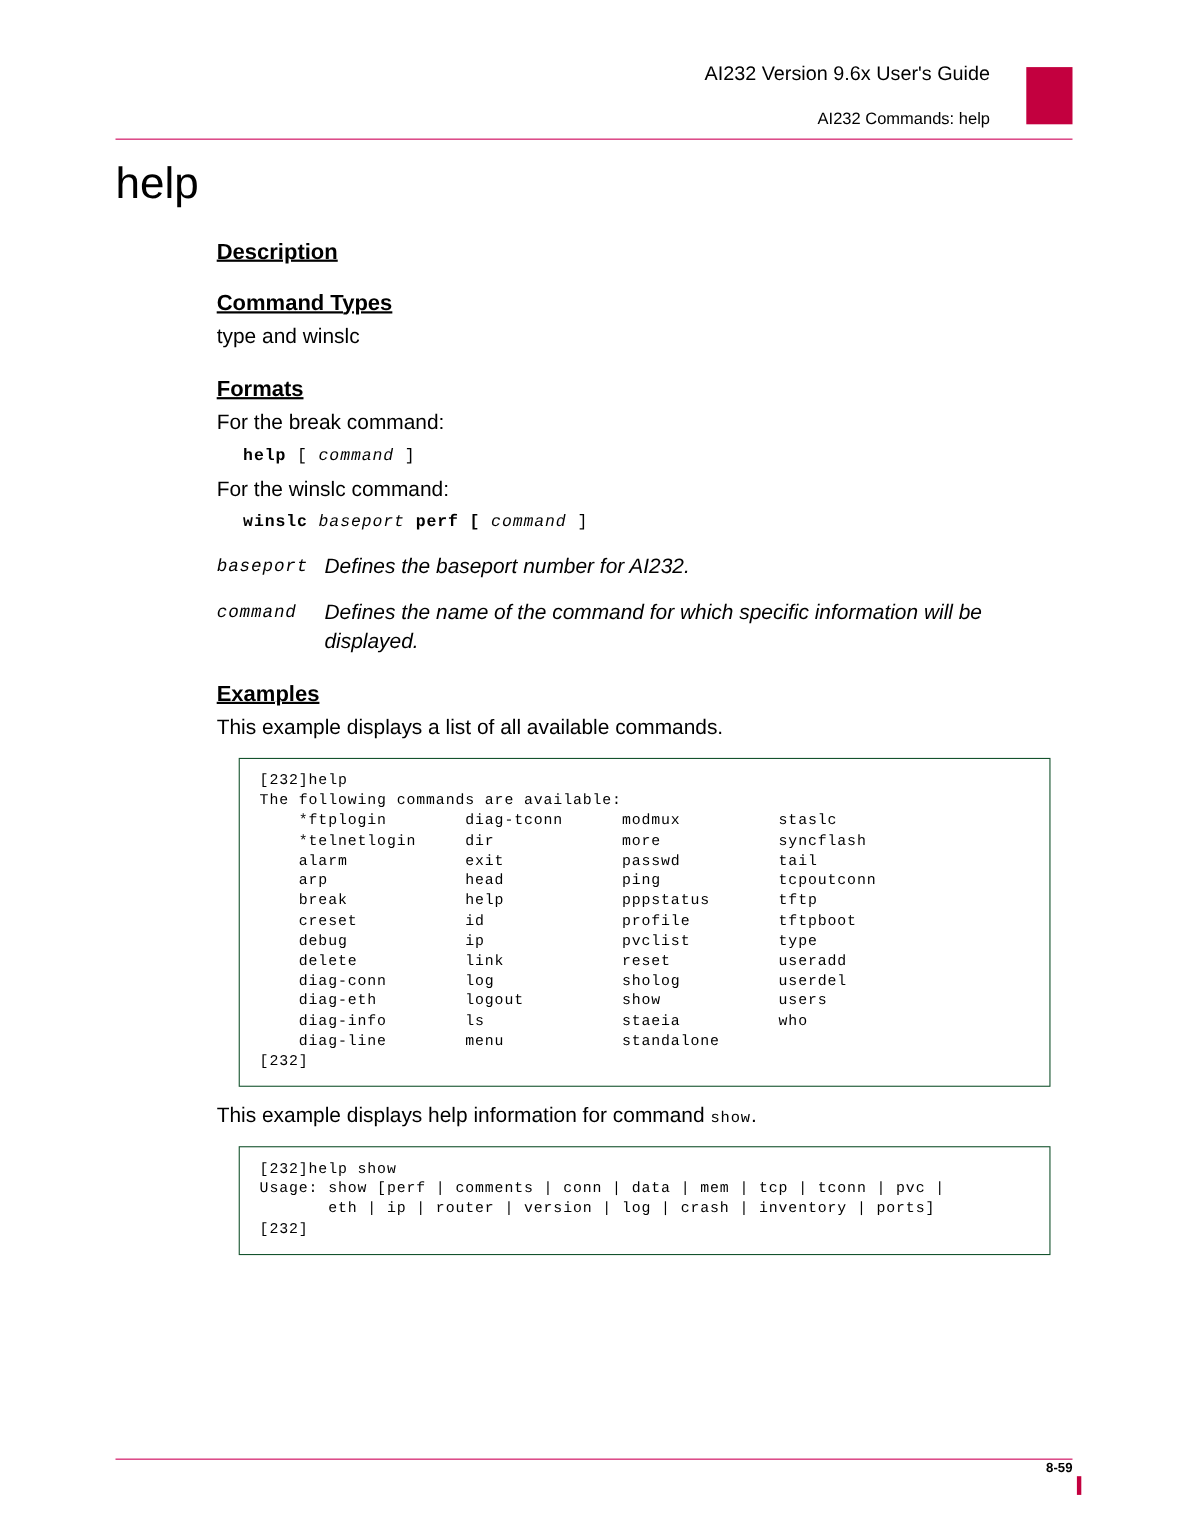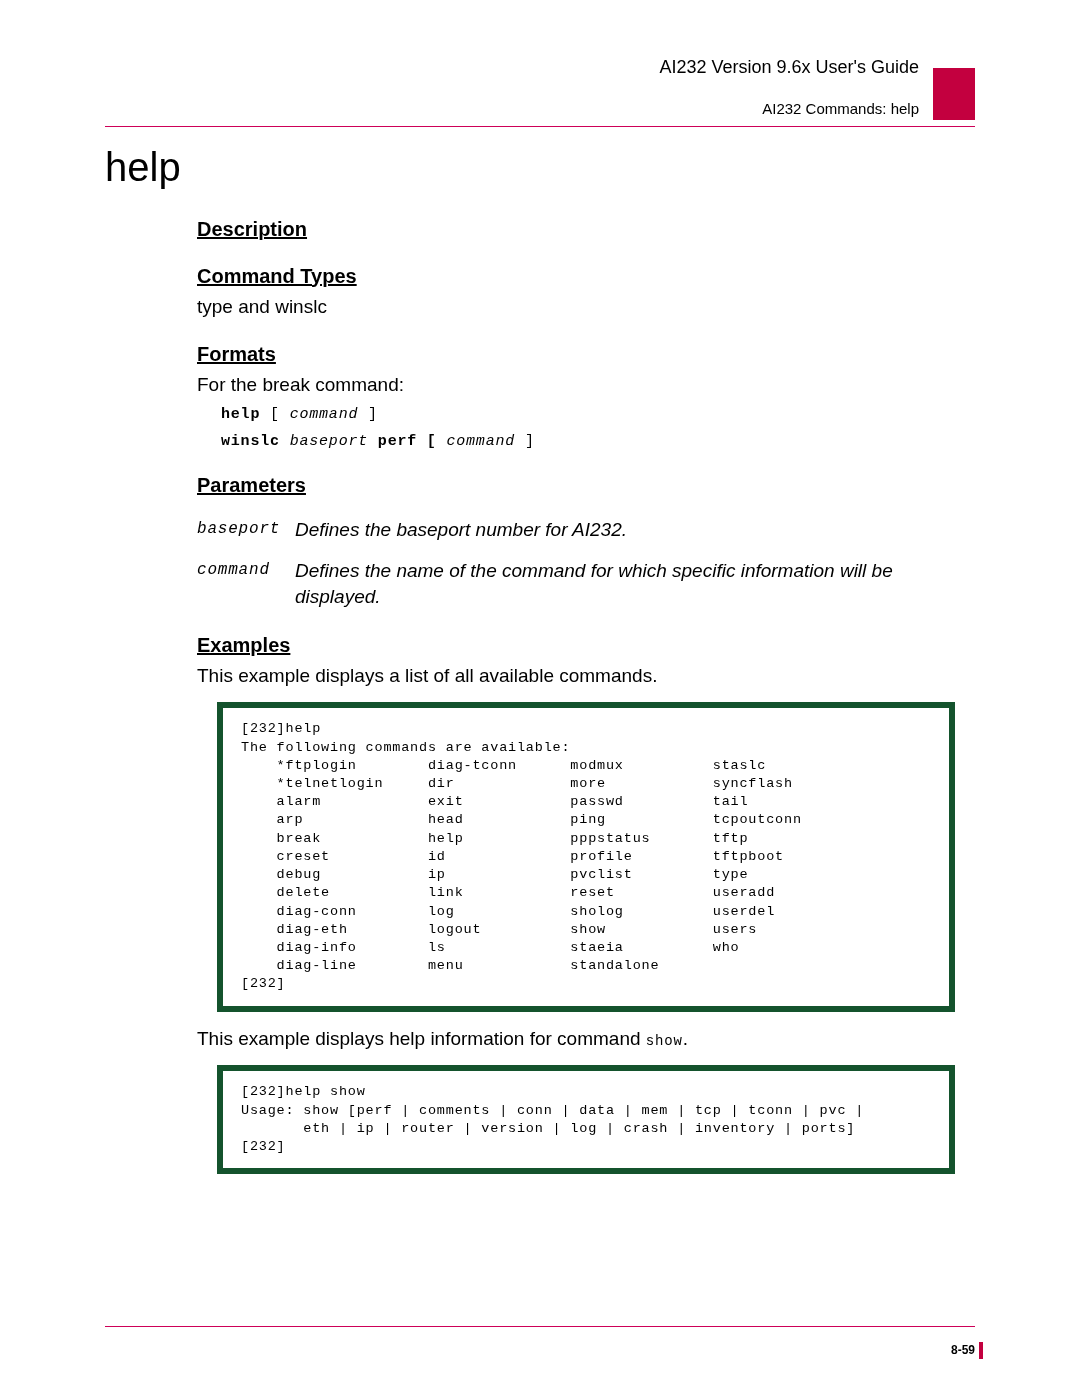--- a/index.html
+++ b/index.html
@@ -13,22 +13,23 @@
   .page {
     width: 1080px;
     height: 1397px;
     position: relative;
     box-sizing: border-box;
     padding: 55px 105px 55px 105px;
   }
   .header {
     display: flex;
     justify-content: flex-end;
-    align-items: flex-end;
+    align-items: center;
     margin-bottom: 6px;
+    gap: 19px;
   }
   .header-text {
     text-align: right;
     font-size: 18px;
     line-height: 1.35;
     margin-right: 14px;
   }
   .header-sub {
     font-size: 15px;
     margin-top: 20px;
@@ -88,21 +89,21 @@
     font-style: italic;
     font-size: 16px;
     letter-spacing: 0.8px;
     padding-top: 2px;
   }
   .param-def {
     flex: 1;
     font-style: italic;
   }
   .codebox {
-    border: 6px solid #14532d;
+    border: 1px solid #14532d;
     margin: 14px 20px 14px 20px;
     padding: 12px 18px 12px 18px;
     font-family: "Courier New", monospace;
     font-size: 13.5px;
     line-height: 1.35;
     letter-spacing: 0.8px;
     white-space: pre;
   }
   .inline-mono {
     font-family: "Courier New", monospace;
@@ -113,21 +114,21 @@
     border: none;
     border-top: 1px solid #ce0058;
     position: absolute;
     left: 105px;
     right: 105px;
     bottom: 62px;
   }
   .page-num {
     position: absolute;
     right: 105px;
-    bottom: 40px;
+    bottom: 56px;
     font-size: 12px;
     font-weight: bold;
   }
   .page-bar {
     position: absolute;
     right: 97px;
     bottom: 38px;
     width: 4px;
     height: 17px;
     background: #c3003f;
@@ -156,25 +157,25 @@
     <h2 class="sect">Description</h2>
 
     <h2 class="sect">Command Types</h2>
     <p class="body">type and winslc</p>
 
     <h2 class="sect">Formats</h2>
     <p class="body">For the break command:</p>
     <div class="fmt-line mono">
       <b>help</b><span> [ </span><span class="ital">command</span><span> ]</span>
     </div>
+    <p class="body">For the winslc command:</p>
     <div class="fmt-line mono">
       <b>winslc </b><span class="ital">baseport</span><b> perf [ </b><span class="ital">command</span><span> ]</span>
     </div>
 
-    <h2 class="sect">Parameters</h2>
     <div class="params">
       <div class="param-row">
         <div class="param-name">baseport</div>
         <div class="param-def">Defines the baseport number for AI232.</div>
       </div>
       <div class="param-row">
         <div class="param-name">command</div>
         <div class="param-def">Defines the name of the command for which specific information will be displayed.</div>
       </div>
     </div>

